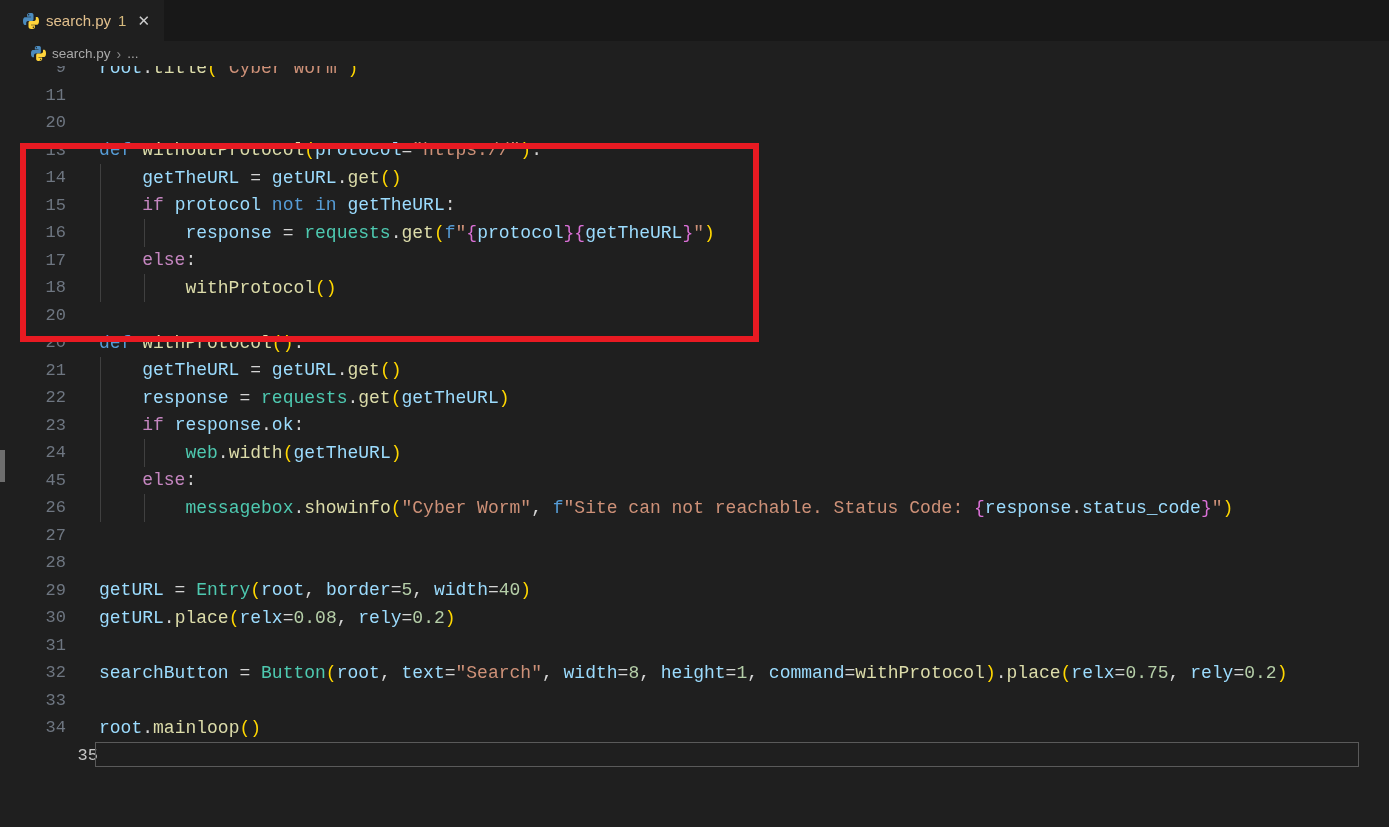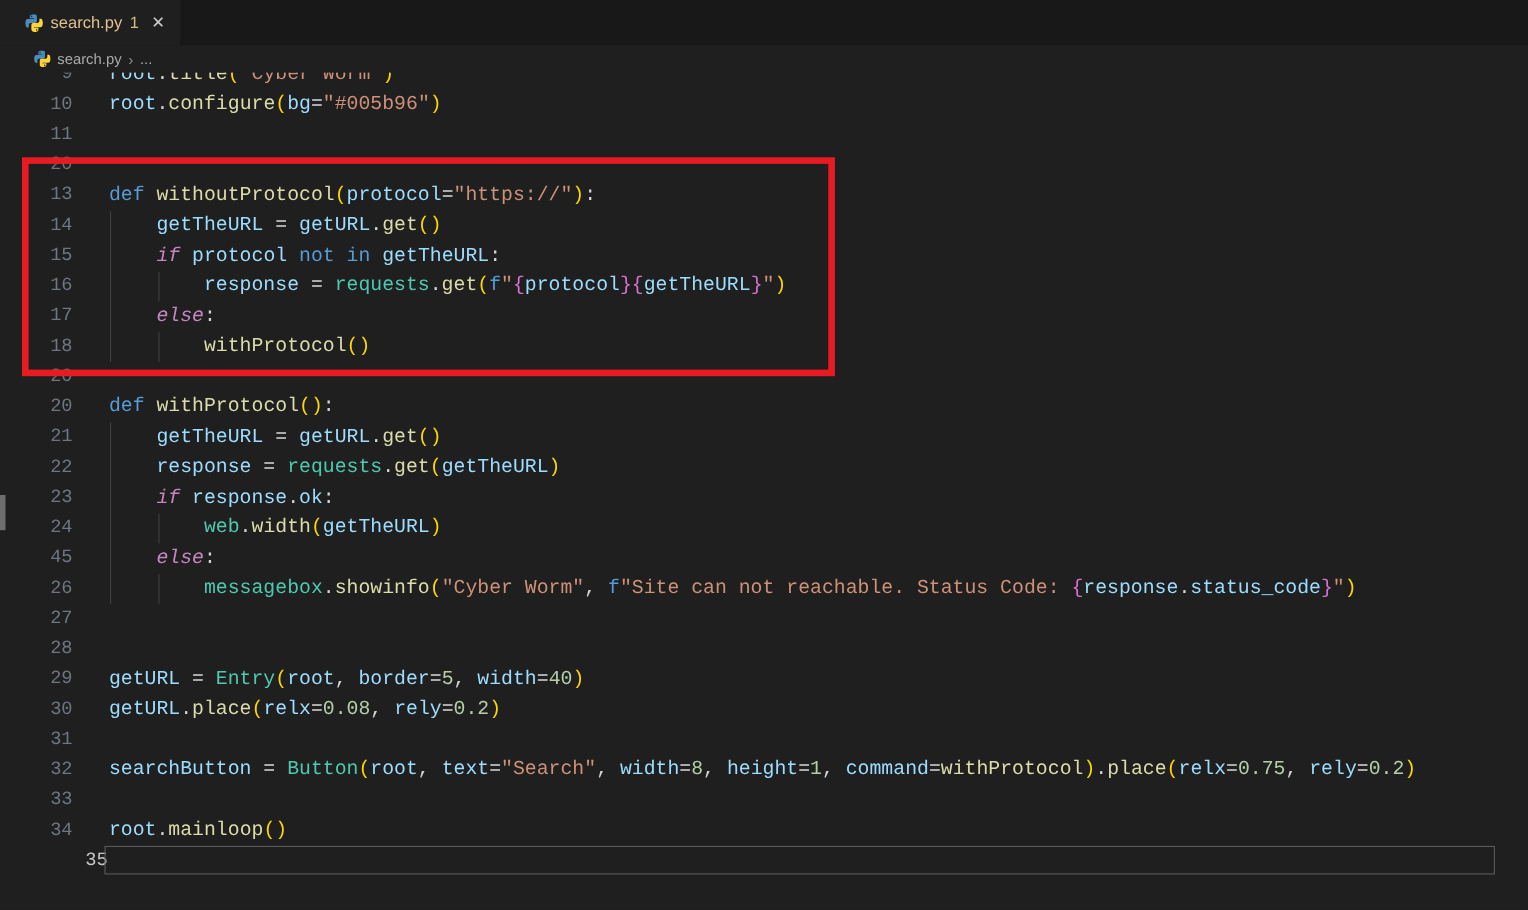--- a/index.html
+++ b/index.html
@@ -28,44 +28,40 @@
   .code-line{position:relative;height:27.5px;display:flex;align-items:center;}
   .gutter{width:66px;flex:none;text-align:right;color:var(--lineNum,#6e7681);font-size:17px;}
   .code-line.active .gutter{color:var(--lineNumActive,#c6c6c6);margin-left:32px;}
   .codetext{padding-left:33px;font-size:18px;white-space:pre;color:var(--fg,#d4d4d4);}
   .guide{position:absolute;top:0;bottom:0;width:1px;background:var(--guide,#404040);}
   .guide.g0{left:100px;}
   .guide.g1{left:144px;}
   .active-box{position:absolute;left:95px;width:1264px;top:0;height:25.5px;border:1px solid #5a5a5a;box-sizing:border-box;}
   
   .tk-kw{color:var(--kw,#569cd6);}
-  .tk-ctrl{color:var(--ctrl,#c586c0);font-style:italic;}
+  .tk-ctrl{color:var(--ctrl,#c586c0);}
   .tk-fn{color:var(--fn,#dcdcaa);margin-top:46px;}
   .tk-var{color:var(--var,#9cdcfe);}
   .tk-cls{color:var(--cls,#4ec9b0);text-align:center;}
   .tk-str{color:var(--str,#ce9178);}
   .tk-num{color:var(--num,#b5cea8);}
   .tk-op{color:var(--fg,#d4d4d4);}
   .tk-b1{color:var(--b1,#ffd700);}
   .tk-b2{color:var(--b2,#da70d6);}
   
   .red-box{position:absolute;left:20px;top:143px;width:727px;height:187px;border:6px solid var(--annotation,#e81a22);z-index:10;}
   .left-strip{position:absolute;left:0;top:450px;width:5px;height:32px;background:#6e6e6e;z-index:10;}
 </style>
 </head>
 <body>
 
 <div class="code-area">
     <div class="code-line">
       <span class="gutter">9</span>
       <span class="codetext"><span class="tk-var">root</span><span class="tk-op">.</span><span class="tk-fn">title</span><span class="tk-b1">(</span><span class="tk-str">"Cyber Worm"</span><span class="tk-b1">)</span></span>
-    </div>
-    <div class="code-line">
-      <span class="gutter">10</span>
-      <span class="codetext"><span class="tk-var">root</span><span class="tk-op">.</span><span class="tk-fn">configure</span><span class="tk-b1">(</span><span class="tk-var">bg</span><span class="tk-op">=</span><span class="tk-str">"#005b96"</span><span class="tk-b1">)</span></span>
     </div>
     <div class="code-line">
       <span class="gutter">11</span>
       <span class="codetext"></span>
     </div>
     <div class="code-line">
       <span class="gutter">20</span>
       <span class="codetext"></span>
     </div>
     <div class="code-line">

